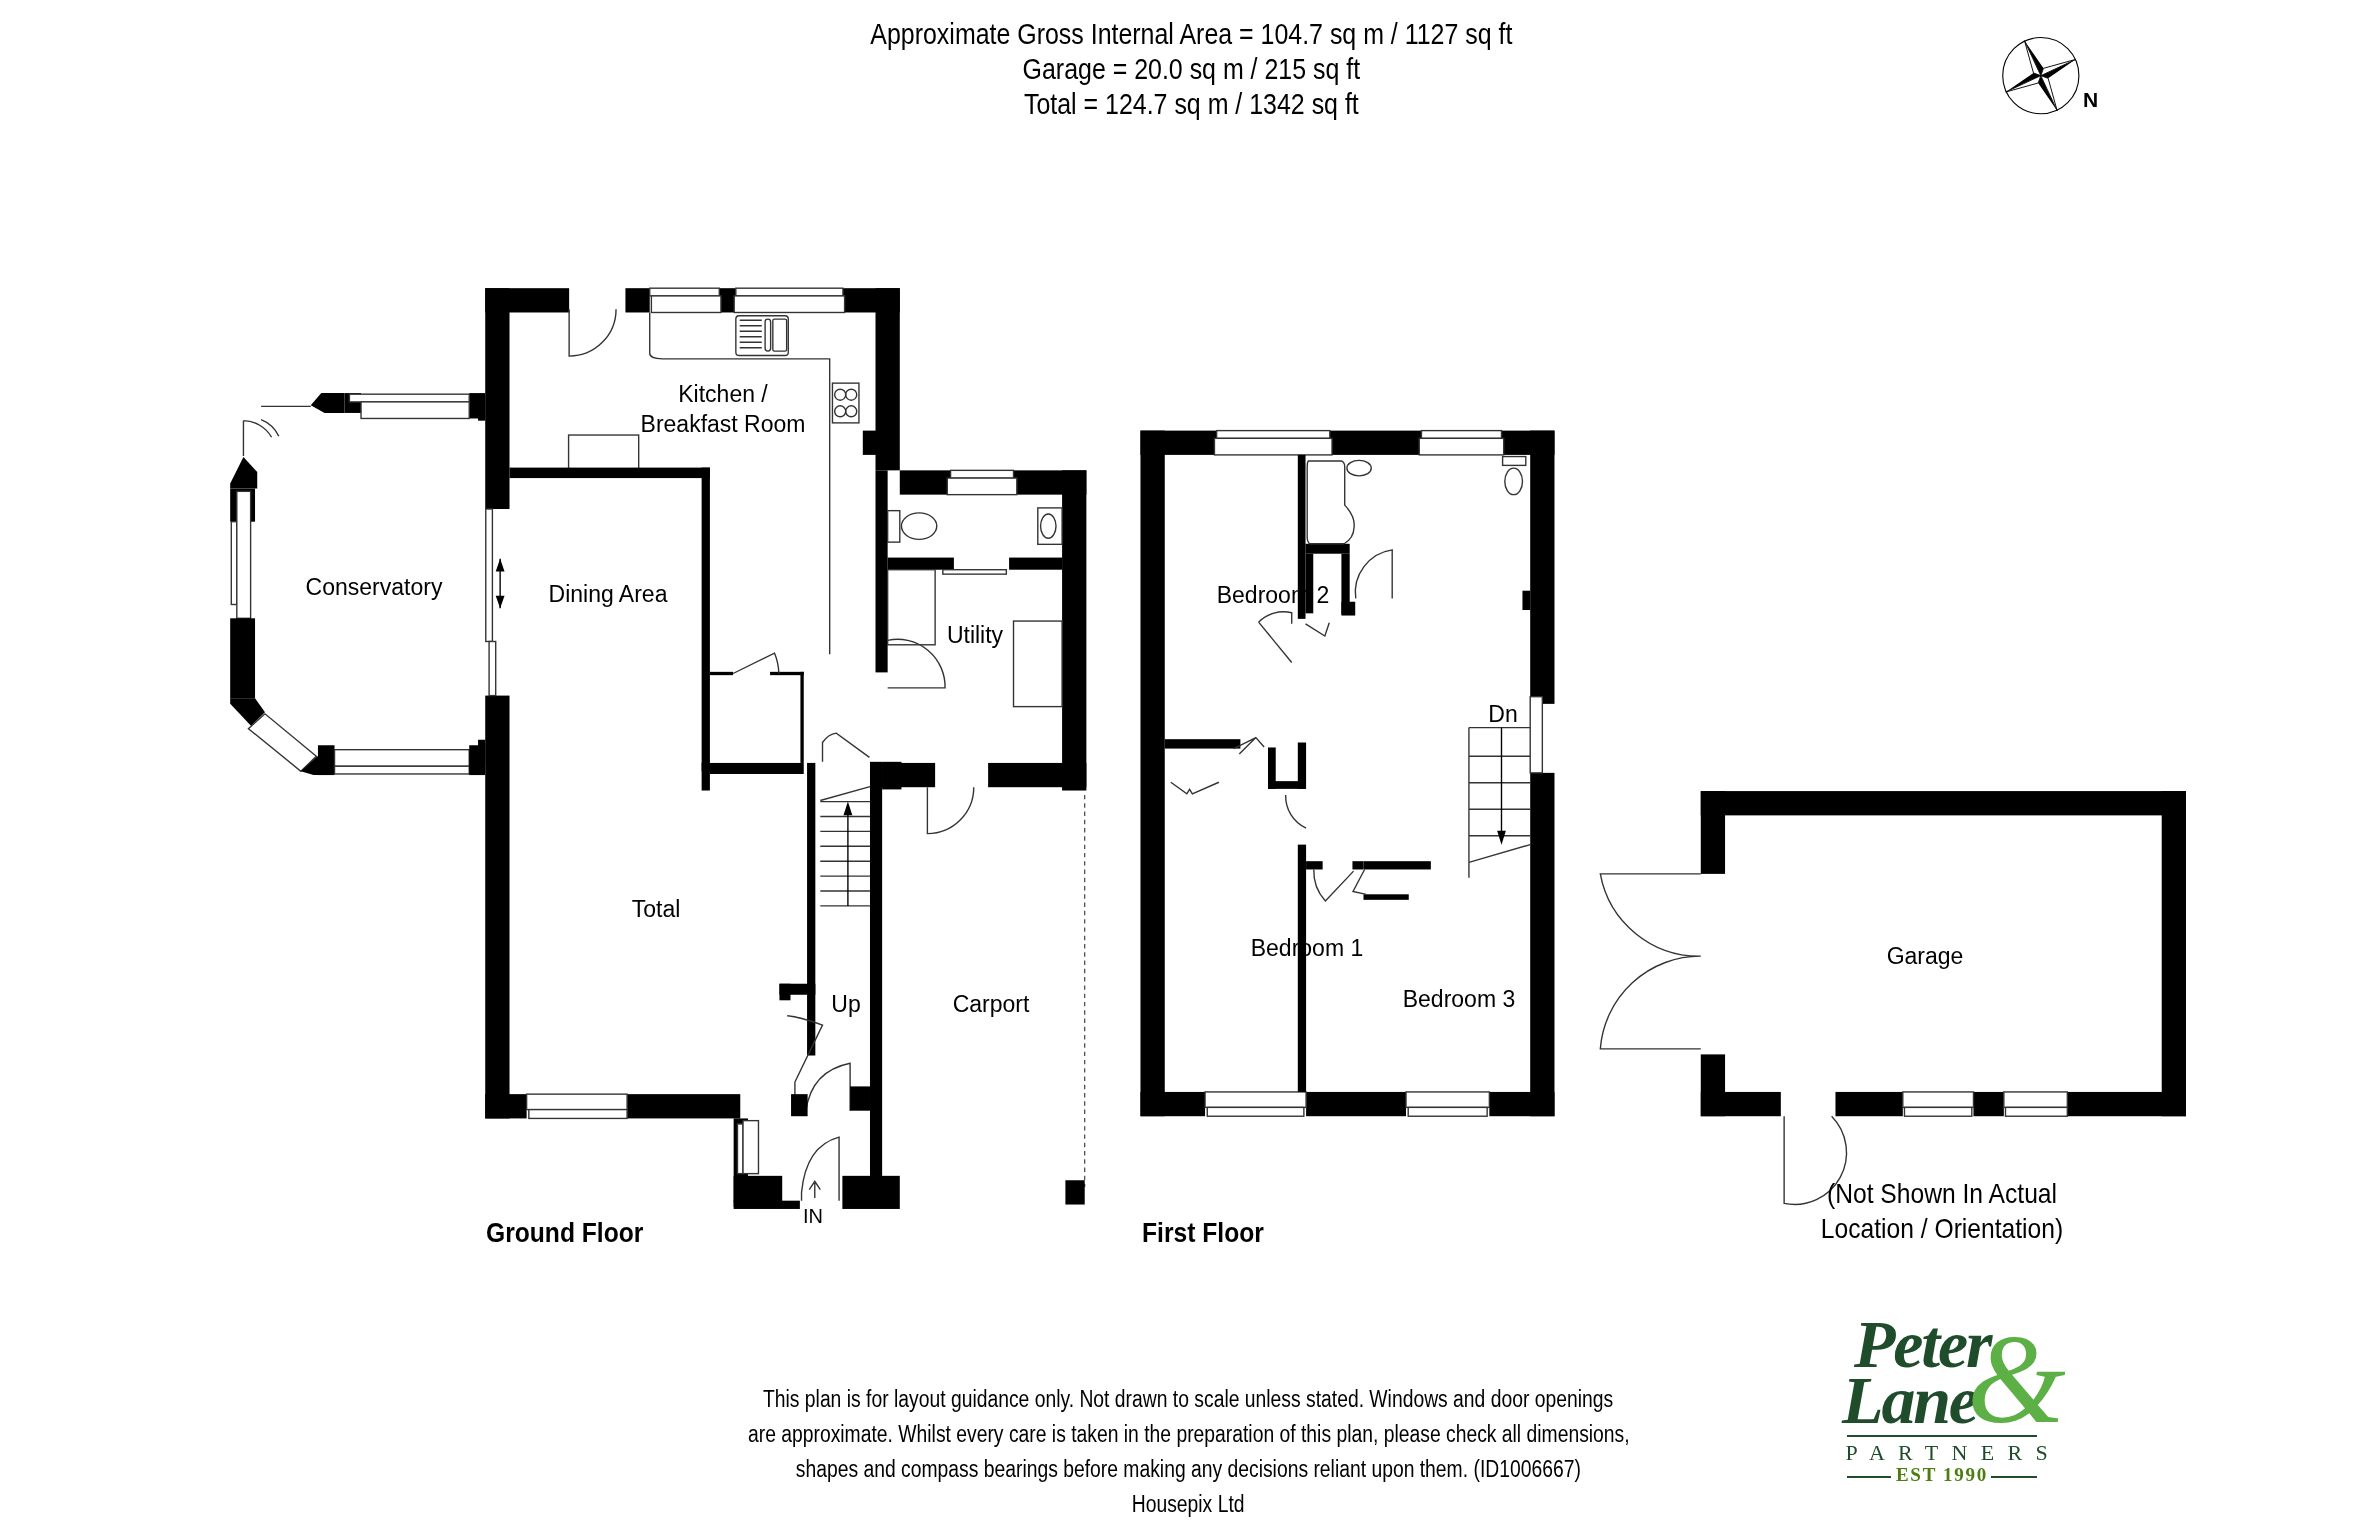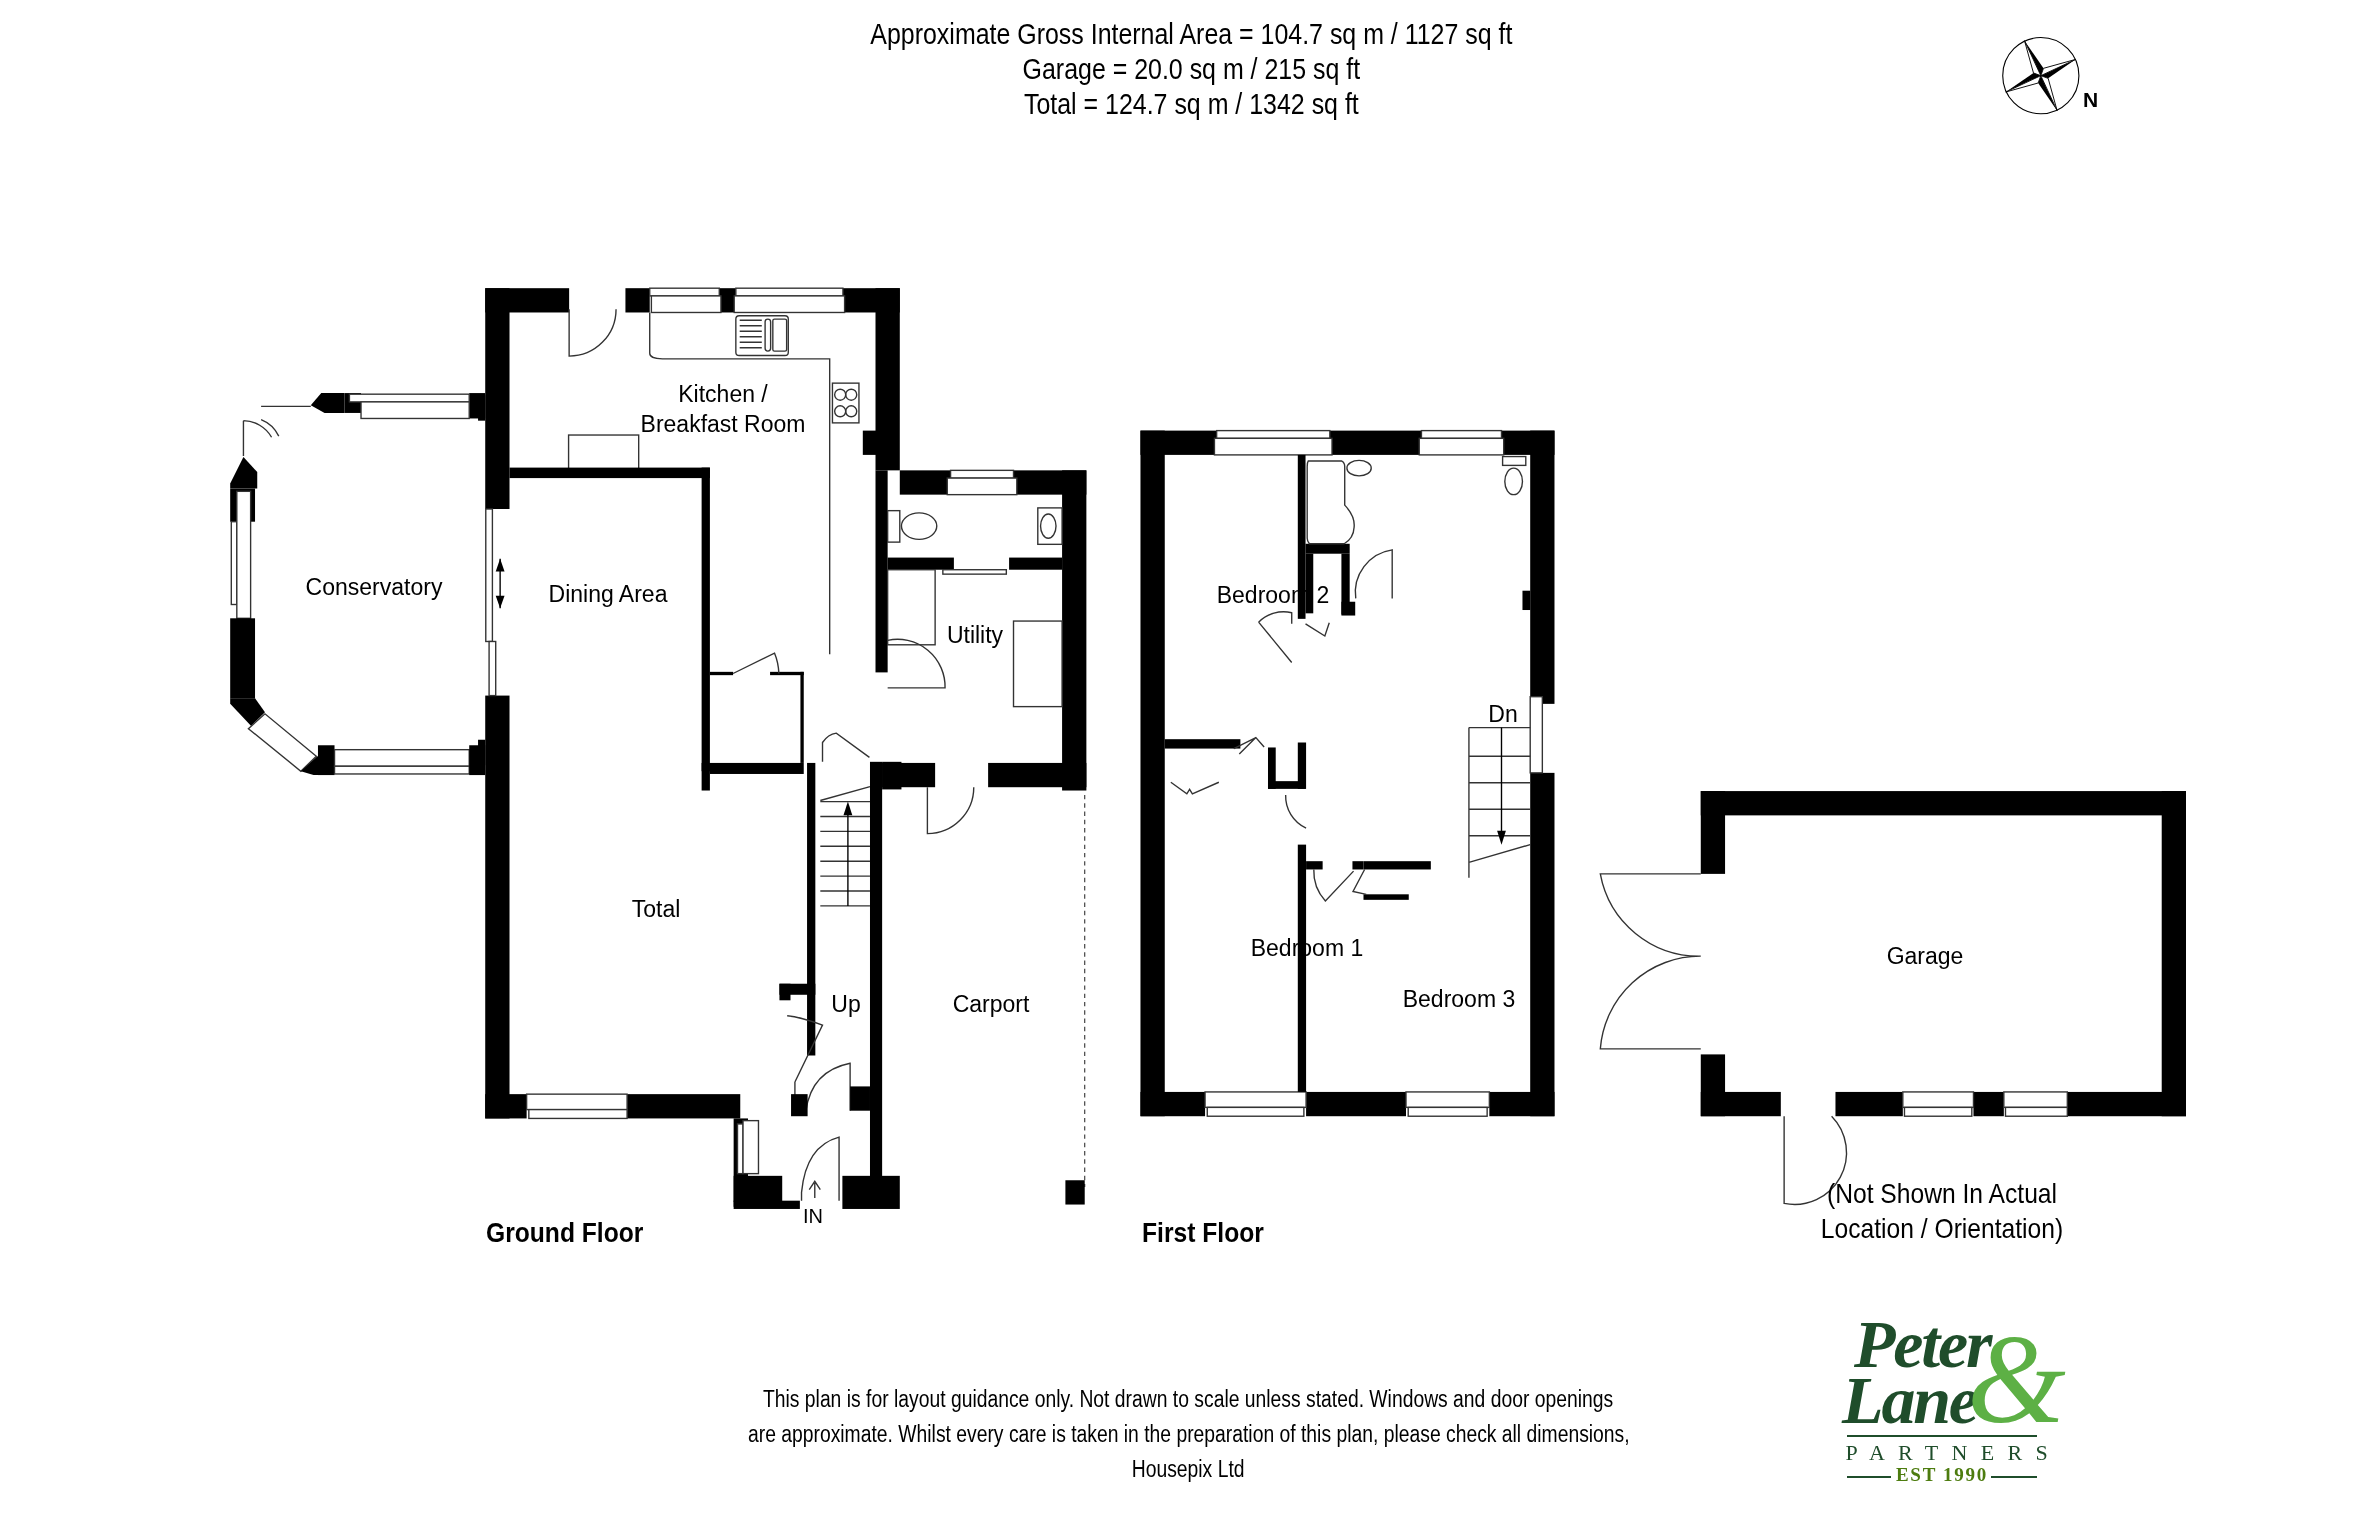--- a/index.html
+++ b/index.html
@@ -292,20 +292,21 @@
 
 <div class="txt room-label" style="left:1925px; top:956px;">Garage</div>
 <div class="txt note" style="left:1942px; top:1176px;">
   <div>(Not Shown In Actual</div>
   <div>Location / Orientation)</div>
 </div>
 
 <div class="disclaimer">
   <div><span>This plan is for layout guidance only. Not drawn to scale unless stated. Windows and door openings</span></div>
   <div><span>are approximate. Whilst every care is taken in the preparation of this plan, please check all dimensions,</span></div>
+  <div><span>shapes and compass bearings before making any decisions reliant upon them. (ID1006667)</span></div>
   <div><span>Housepix Ltd</span></div>
 </div>
 
 <div class="logo">
   <div class="word" style="left:13px; top:0px;">Peter</div>
   <div class="word" style="left:1.1px; top:56px;">Lane</div>
   <div class="amp" style="left:126px; top:10px;">&amp;</div>
   <div class="rule" style="left:5.5px; top:121px; width:190px;"></div>
   <div class="partners" style="left:4.4px; top:126px;">PARTNERS</div>
   <div class="rule" style="left:5.5px; top:162px; width:44px;"></div>

